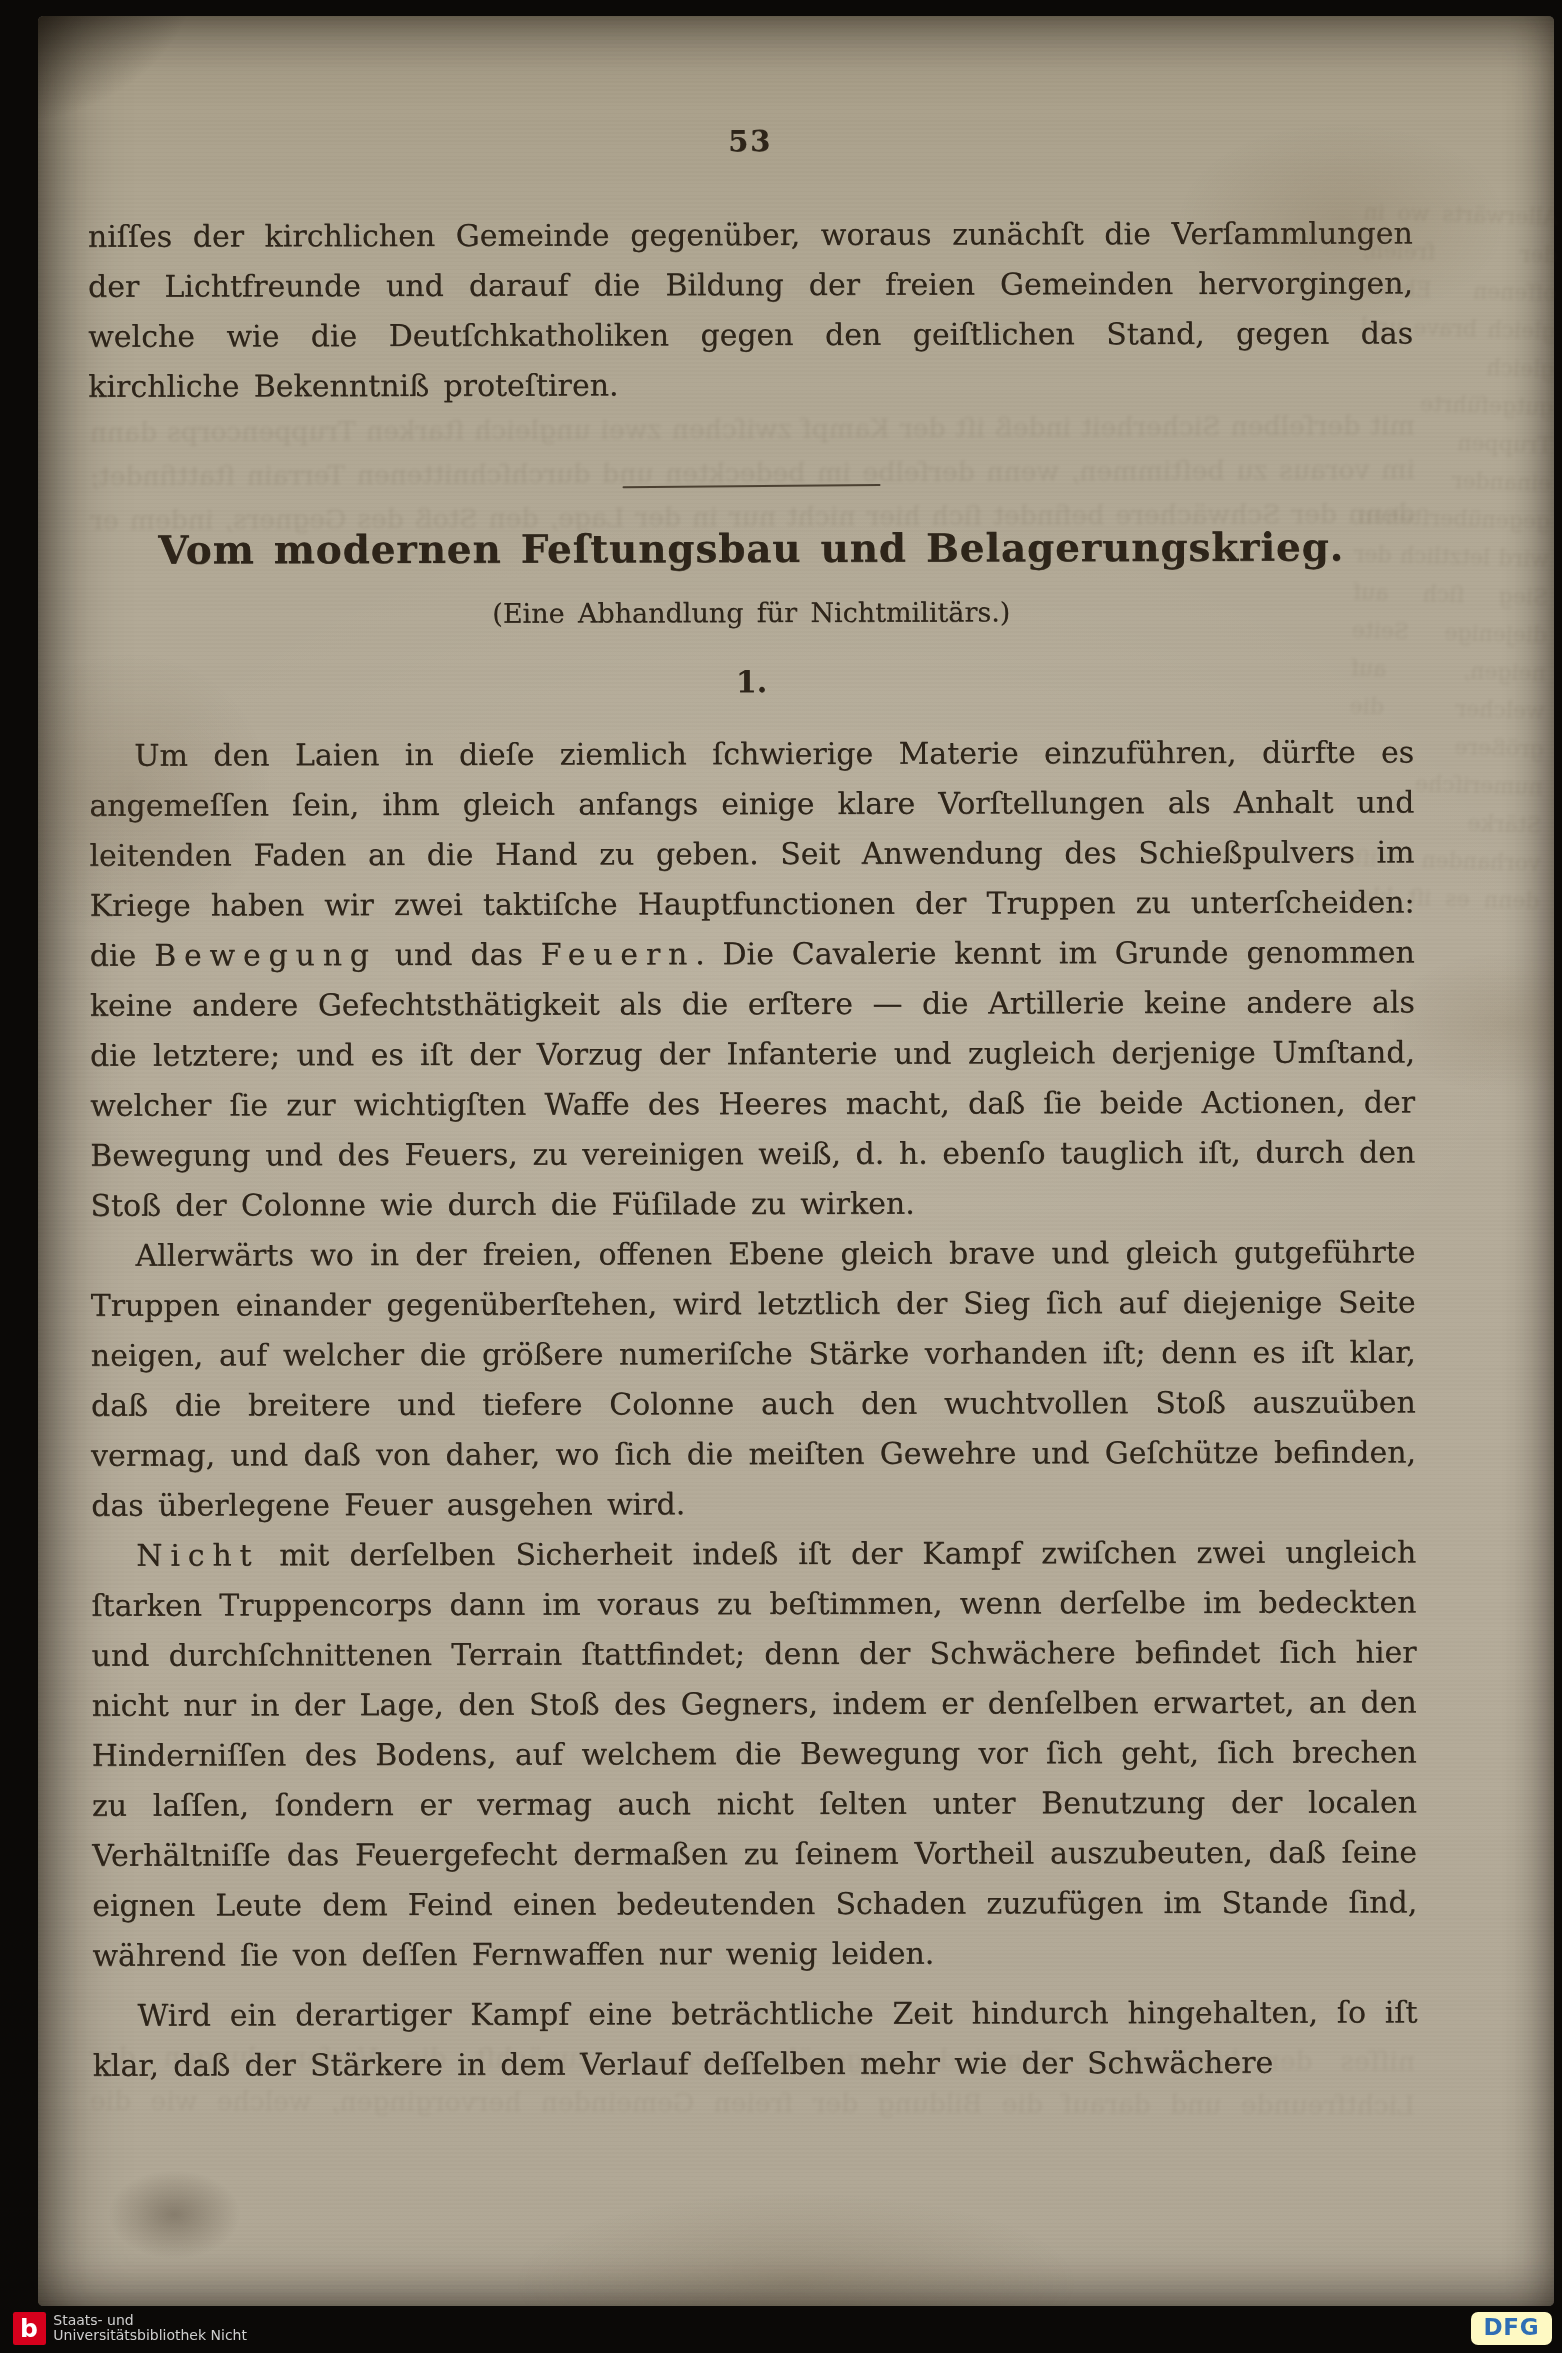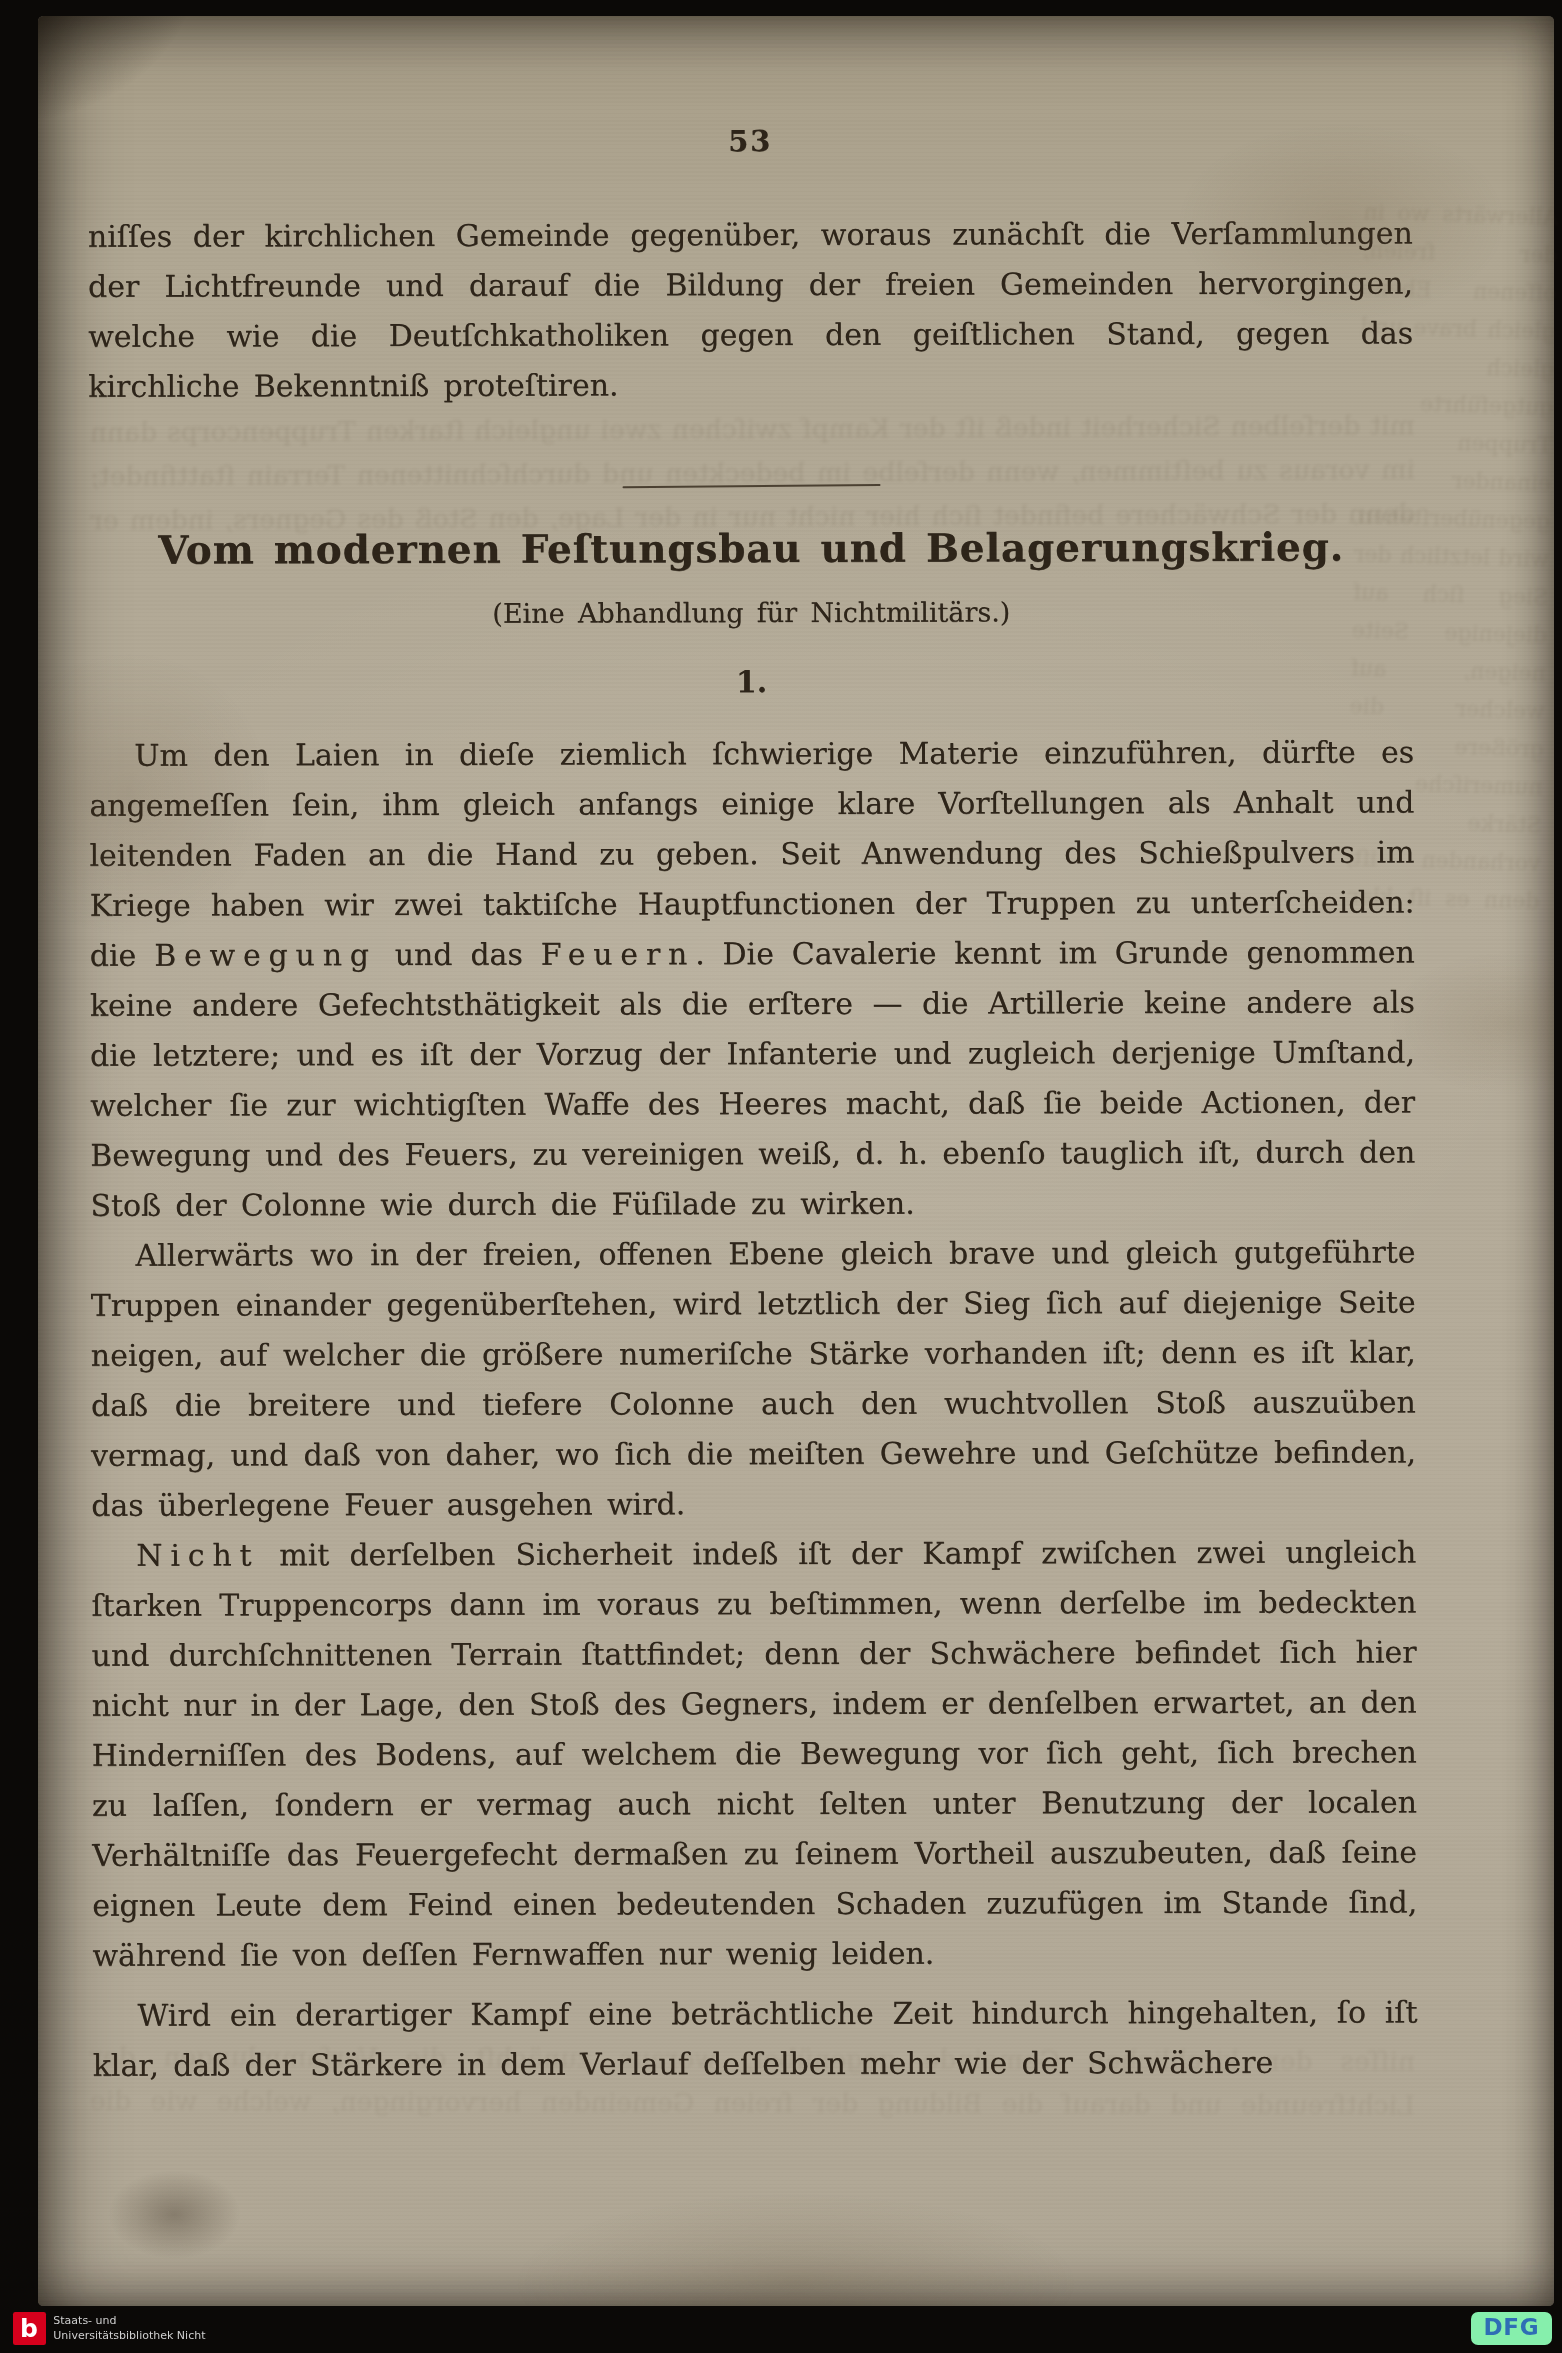--- a/index.html
+++ b/index.html
@@ -119,25 +119,25 @@
     background:#d6001c;
     color:#ffffff;
     border-radius:2.3px;
     display:flex; align-items:center; justify-content:center;
     font-family:"DejaVu Sans", sans-serif;
     font-weight:bold; font-size:25px; line-height:1;
   }
   .suub-text {
     color:#cfcfcf;
     font-family:"DejaVu Sans", sans-serif;
-    font-size:11px; line-height:15px;
+    font-size:14px; line-height:15px;
   }
   .dfg {
     position:absolute; right:11px; bottom:9.4px;
-    background:#86efac;
+    background:#fef9c3;
     border-radius:7px;
     padding:3.9px 12.5px;
     text-align:center;
   }
   .dfg-label {
     color:#2f6eb5;
     font-family:"DejaVu Sans", sans-serif;
     font-weight:bold;
     font-size:23px; line-height:1.1;
     letter-spacing:0.8px;

